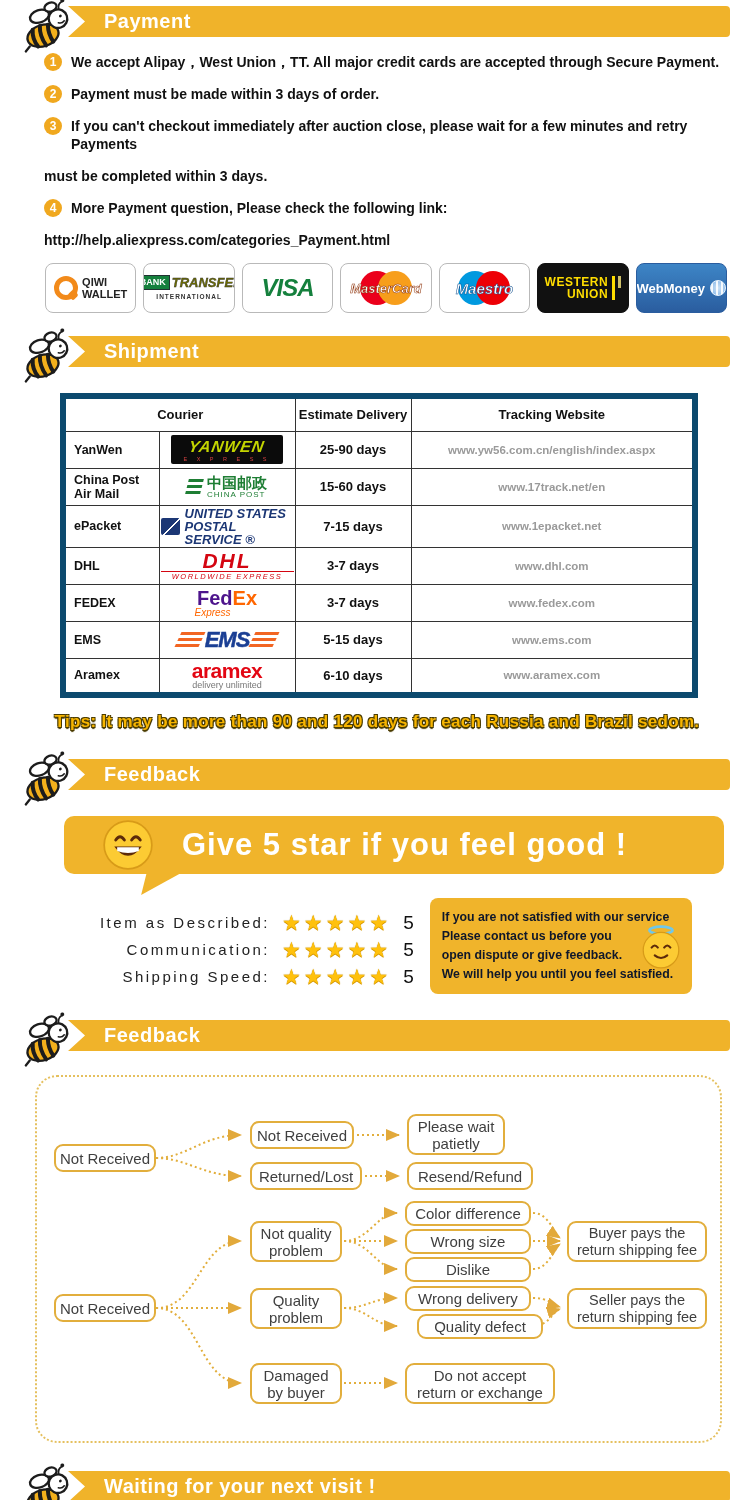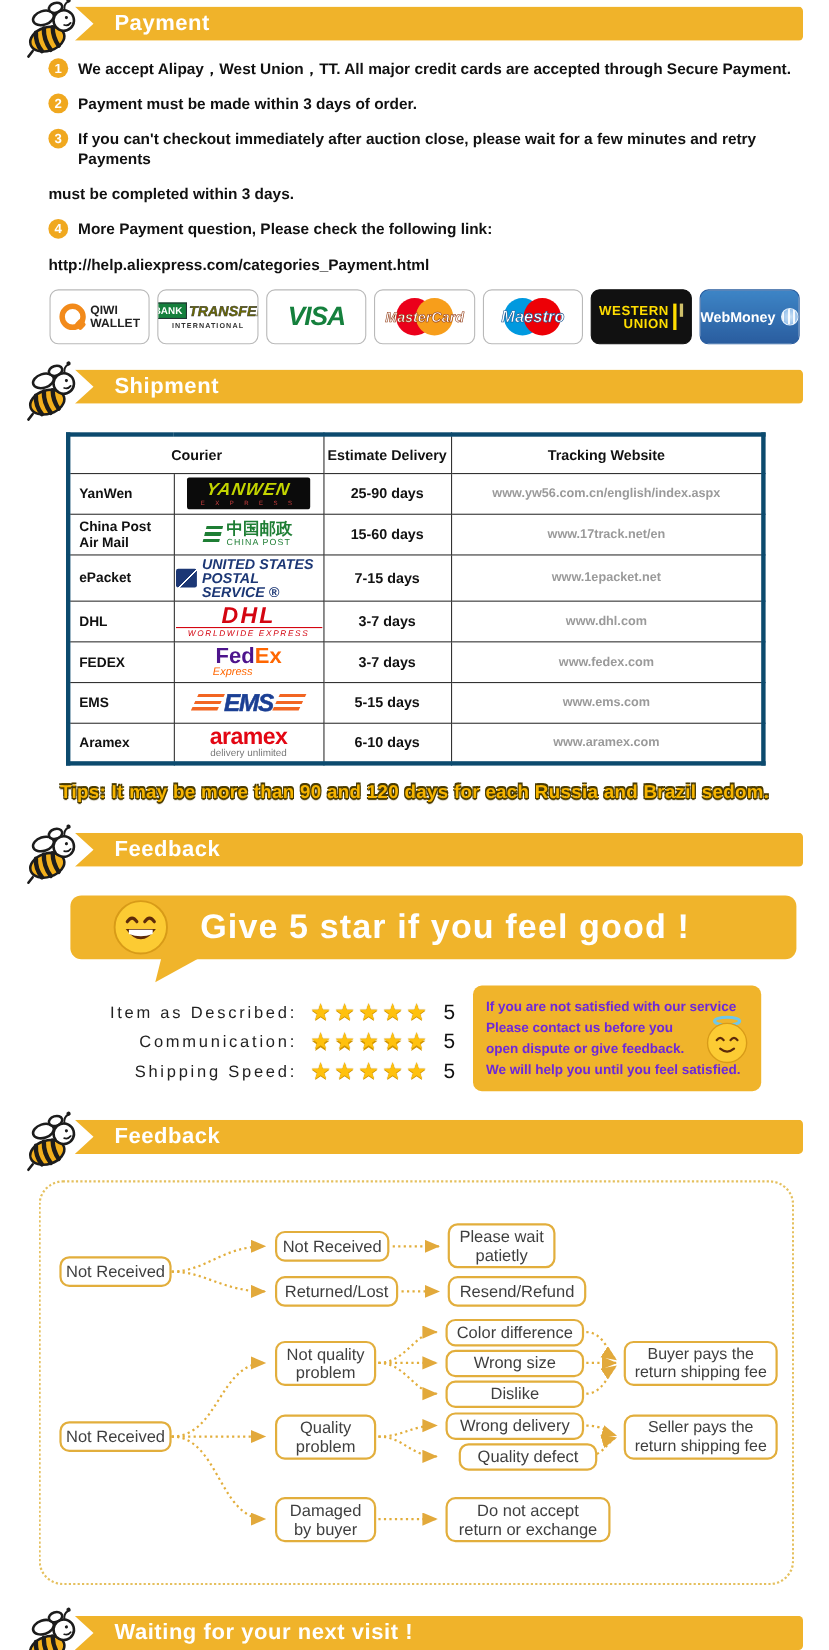--- a/index.html
+++ b/index.html
@@ -46,21 +46,21 @@
   .card.ms .mc-c1{position:absolute;left:50%;top:50%;transform:translate(-26px,-50%);width:34px;height:34px;border-radius:50%;background:#0099DF;}
   .card.ms .mc-c2{position:absolute;left:50%;top:50%;transform:translate(-8px,-50%);width:34px;height:34px;border-radius:50%;background:#ED0006;}
   .ms-txt{position:relative;z-index:1;color:#fff;font-style:italic;font-weight:bold;font-size:15px;-webkit-text-stroke:.5px #0a4a8a;}
   .card.wm{background:linear-gradient(#3d85c6,#2a5d9f);border-color:#2a5d9f;}
   .wm-txt{color:#fff;font-weight:bold;font-size:13px;margin-right:5px;}
   .wm-globe{width:16px;height:16px;border-radius:50%;
     background:repeating-linear-gradient(90deg,rgba(255,255,255,.9) 0 2px,transparent 2px 5px),radial-gradient(circle,#cfe3f5 0%,#7fb3e8 100%);
     border:1px solid #e8f2fb;}
 
   
-  table.ship{border-collapse:collapse;margin:26px 0 0 60px;border:4px solid #0c4a6e;}
+  table.ship{border-collapse:collapse;margin:26px 0 0 60px;border:6px solid #0c4a6e;}
   table.ship th,table.ship td{border:1px solid #333;}
   table.ship th{height:35px;font-size:13px;font-weight:bold;color:#111;text-align:center;}
   td.c-name{width:96px;font-size:12.5px;font-weight:bold;color:#111;padding-left:8px;}
   td.c-logo{width:136px;text-align:center;height:37px;}
   td.c-del{width:116px;text-align:center;font-size:13px;font-weight:bold;color:#111;}
   td.c-web{width:284px;text-align:center;font-size:11.5px;font-weight:bold;color:#9a9a9a;}
   .lg-yanwen{display:inline-block;background:#0b0b0b;padding:3px 12px 2px;border-radius:2px;text-align:center;}
   .lg-yanwen .yw{display:block;color:#c3d500;font-style:italic;font-weight:bold;font-size:16px;letter-spacing:1px;transform:skewX(-10deg);}
   .lg-yanwen .yw-sub{display:block;color:#d34040;font-size:5.5px;letter-spacing:4px;}
   .lg-cp{display:inline-flex;align-items:center;gap:5px;}
@@ -90,21 +90,21 @@
     border-top:23px solid #F0B42B;border-right:36px solid transparent;transform:skewX(-14deg);}
   .bubble-emoji{width:52px;height:52px;margin-left:38px;flex:0 0 auto;}
   .bubble-text{color:#fff;font-size:31px;font-weight:bold;margin-left:28px;letter-spacing:1px;}
   .fb-row{display:flex;align-items:flex-start;margin:32px 0 0 58px;gap:16px;}
   .ratings{flex:0 0 auto;padding-top:4px;}
   .rate-row{display:flex;align-items:center;height:25px;margin-bottom:2px;}
   .rate-label{width:212px;text-align:right;font-size:15px;color:#222;letter-spacing:2.5px;}
   .rate-stars{margin-left:12px;font-size:21px;letter-spacing:3px;color:#FFC10D;text-shadow:0 1px 0 #d29500,0 0 1px #b07c00;line-height:21px;}
   .rate-score{margin-left:12px;font-size:19px;color:#111;}
   .notice{position:relative;width:262px;background:#F0B42B;border-radius:8px;padding:9px 12px;margin-top:-8px;}
-  .notice p{margin:2px 0;color:#6d28d9;font-size:12.3px;font-weight:bold;line-height:17px;}
+  .notice p{margin:2px 0;color:#0f172a;font-size:12.3px;font-weight:bold;line-height:17px;}
   .notice p.pad{padding-right:46px;}
   .notice-emoji{position:absolute;right:8px;top:26px;width:46px;height:46px;}
 
   
   .flowchart{position:relative;margin:24px 26px 0 35px;width:687px;height:368px;
     border:2px dotted #E5C05E;border-radius:22px;}
   .flow-svg{position:absolute;left:0;top:0;width:687px;height:368px;pointer-events:none;}
   .fnode{position:absolute;background:#fff;border:2px solid #E2AE3C;border-radius:9px;color:#3f3f3f;
     font-size:15px;line-height:17px;text-align:center;white-space:pre-line;display:flex;align-items:center;justify-content:center;}
   .fn-n1{left:17px;top:67px;width:102px;height:28px}

